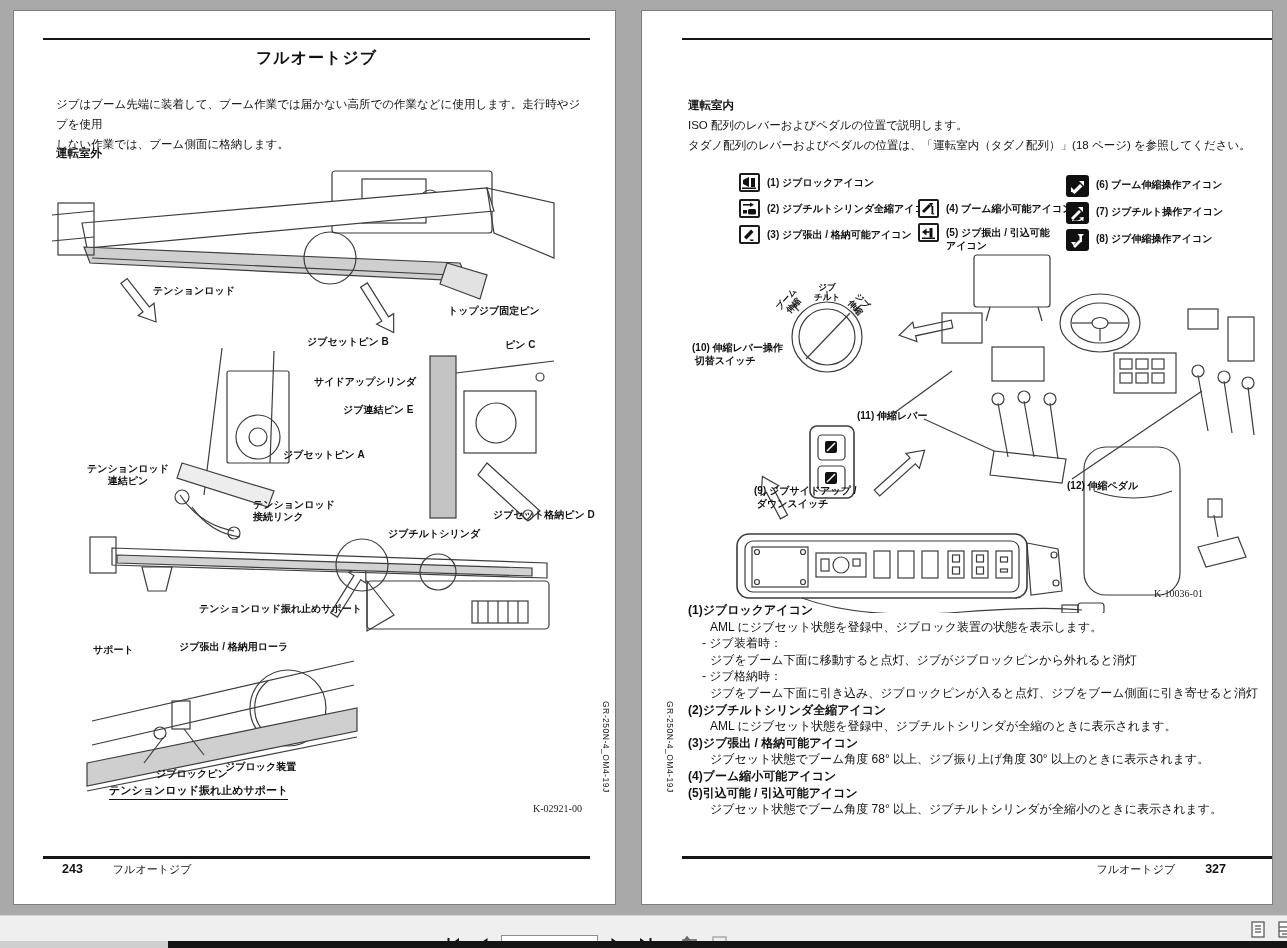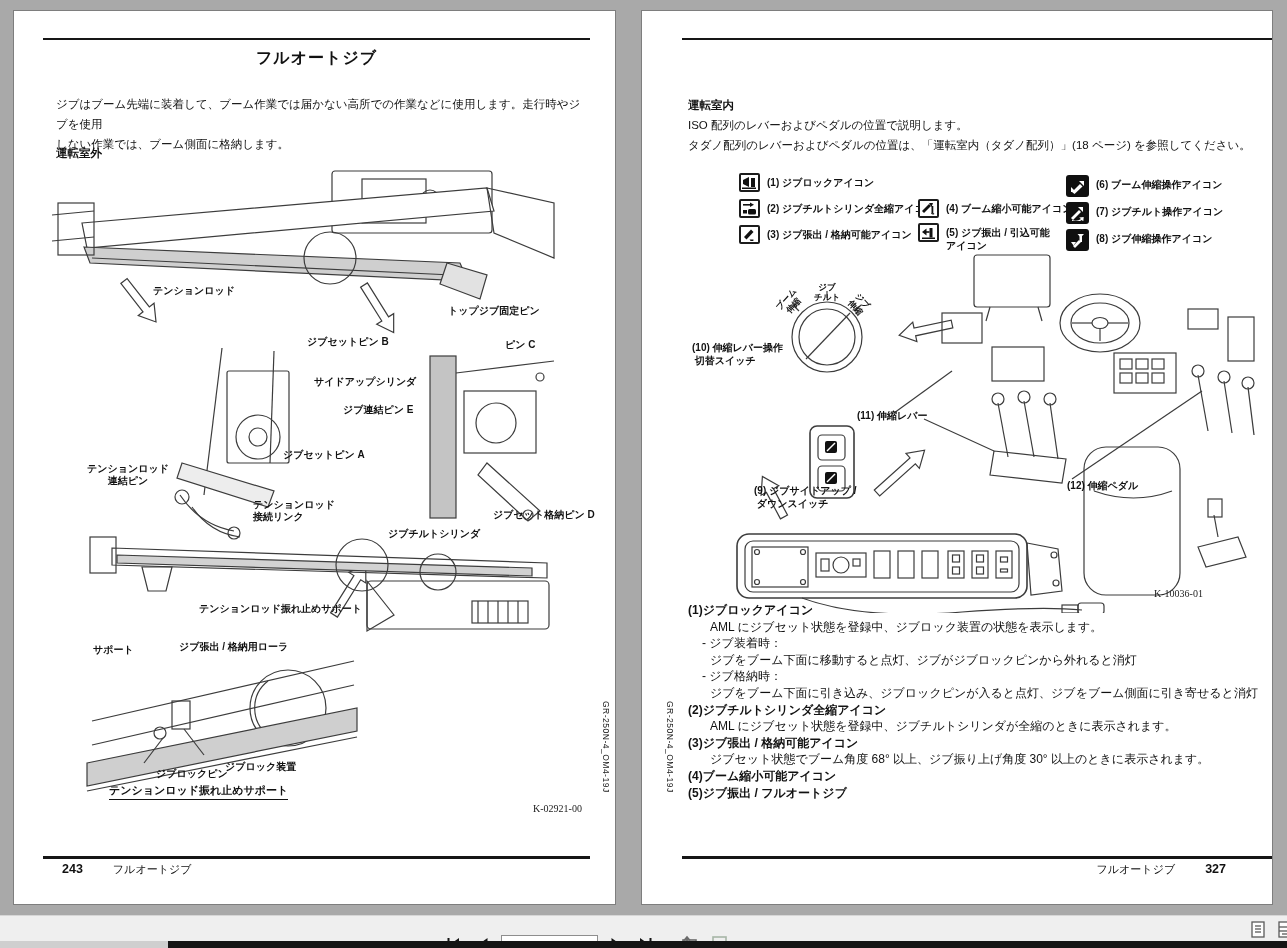--- a/index.html
+++ b/index.html
@@ -408,21 +408,22 @@
     <div class="l1">AML にジブセット状態を登録中、ジブロック装置の状態を表示します。</div>
     <div class="ld">- ジブ装着時：</div>
     <div class="l1">ジブをブーム下面に移動すると点灯、ジブがジブロックピンから外れると消灯</div>
     <div class="ld">- ジブ格納時：</div>
     <div class="l1">ジブをブーム下面に引き込み、ジブロックピンが入ると点灯、ジブをブーム側面に引き寄せると消灯</div>
     <div class="it-title"><span>(2)</span><span>ジブチルトシリンダ全縮アイコン</span></div>
     <div class="l1">AML にジブセット状態を登録中、ジブチルトシリンダが全縮のときに表示されます。</div>
     <div class="it-title"><span>(3)</span><span>ジブ張出 / 格納可能アイコン</span></div>
     <div class="l1">ジブセット状態でブーム角度 68° 以上、ジブ振り上げ角度 30° 以上のときに表示されます。</div>
     <div class="it-title"><span>(4)</span><span>ブーム縮小可能アイコン</span></div>
-    <div class="it-title"><span>(5)</span><span>ジブ振出 / フルオートジブ</span></div>
+    <div class="it-title"><span>(5)</span><span>引込可能 / 引込可能アイコン</span></div>
+    <div class="l1">ジブセット状態でブーム角度 78° 以上、ジブチルトシリンダが全縮小のときに表示されます。</div>
   </div>
 
   <div class="rule thick" style="left:40px;top:845px;width:590px;"></div>
   <div class="footer-right">
     <span class="pg-chap">フルオートジブ</span>
     <span class="pg-num">327</span>
   </div>
   <div class="sidetext" style="left:33px;top:690px;">GR-250N-4_OM4-19J</div>
 </div>
 

